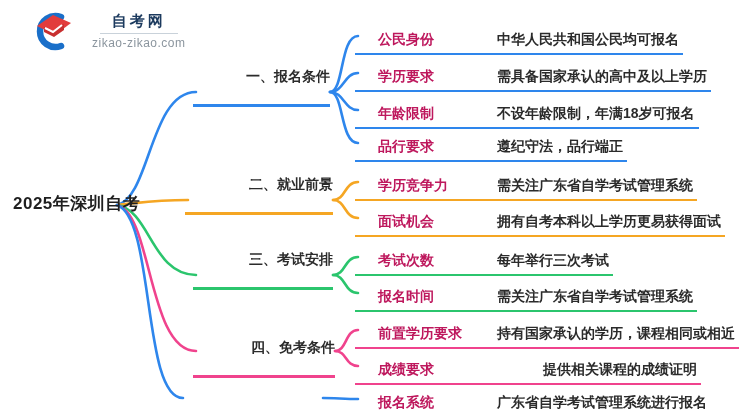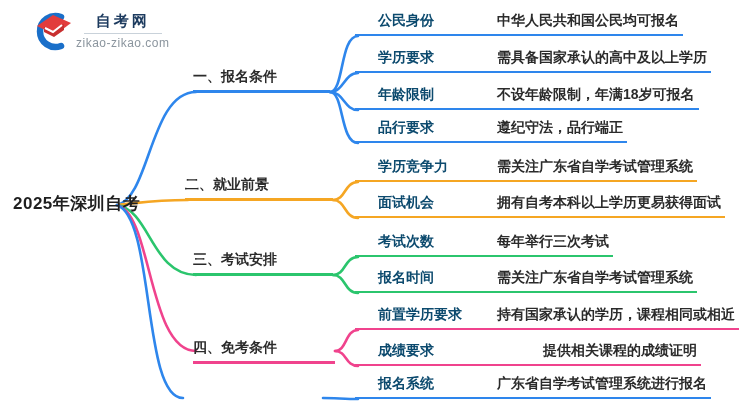--- a/index.html
+++ b/index.html
@@ -4,31 +4,31 @@
 <style>
   html,body{margin:0;padding:0;background:#fff;}
   #stage{position:relative;width:750px;height:410px;background:#ffffff;overflow:hidden;
          font-family:"Liberation Sans","DejaVu Sans",sans-serif;color:#2b2b2b;}
   #wires{position:absolute;left:0;top:0;width:750px;height:410px;}
   #wires path{fill:none;stroke-width:2.6;stroke-linecap:round;}
 
   .root{position:absolute;left:13px;top:192px;font-size:17px;font-weight:700;
         color:#1f1f1f;letter-spacing:.5px;white-space:nowrap;text-align:right;}
 
-  .branch{position:absolute;height:21px;line-height:21px;text-align:left;
+  .branch{position:absolute;height:21px;line-height:21px;text-align:right;
           font-size:14px;font-weight:700;color:#2b2b2b;white-space:nowrap;
-          padding-bottom:3px;border-bottom:3px solid #0ea5e9;}
+          padding-bottom:17px;border-bottom:3px solid #0ea5e9;}
 
   .row{position:absolute;left:355px;display:flex;align-items:flex-end;
        line-height:20px;font-size:14px;white-space:nowrap;
        padding:0 4px 4px 23px;border-bottom:2.5px solid #999;width:max-content;}
-  .row .k{min-width:119px;font-weight:700;color:#0c4a6e;}
+  .row .k{min-width:119px;font-weight:700;color:#be185d;margin-top:19px;}
   .row .v{font-weight:700;color:#2b2b2b;}
 
-  .logo{position:absolute;left:30px;top:10px;display:flex;align-items:center;gap:4px;}
+  .logo{position:absolute;left:30px;top:10px;display:flex;align-items:center;gap:20px;}
   .logo-txt{display:flex;flex-direction:column;align-items:center;}
   .logo-title{font-size:15px;font-weight:700;color:#1c3a5e;letter-spacing:3px;}
   .logo-divider{width:78px;height:1px;background:#c9d2da;margin:2px 0 2px 0;}
   .logo-domain{font-size:12px;color:#8b959e;letter-spacing:.5px;}
 </style>
 </head>
 <body>
 
 <div id="stage">
 

